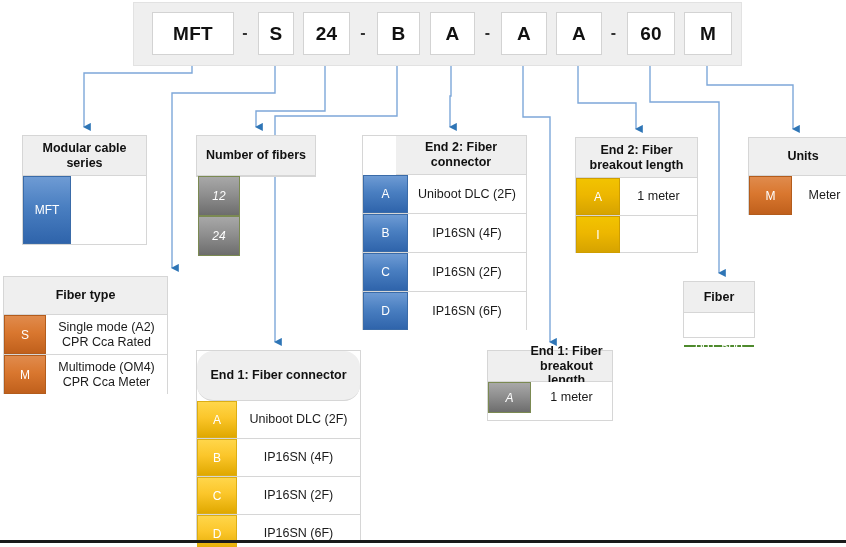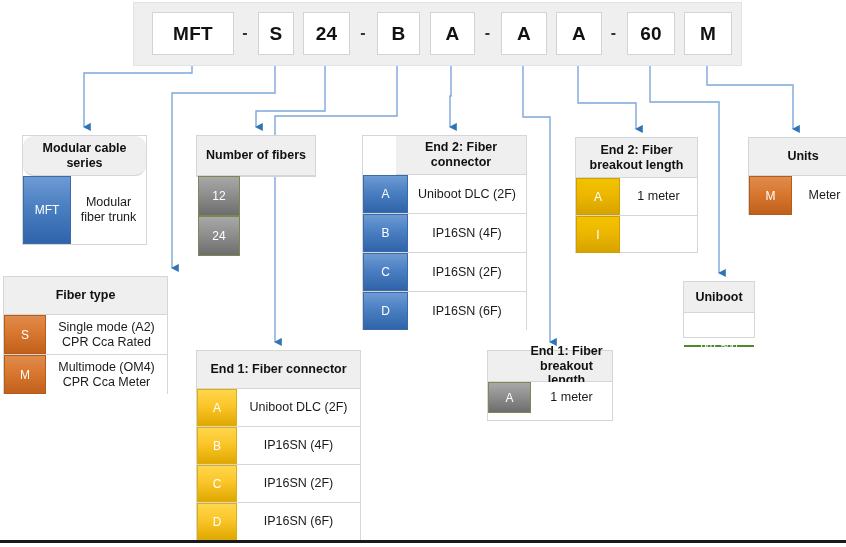--- a/index.html
+++ b/index.html
@@ -50,21 +50,21 @@
     flex:1 1 auto;display:flex;align-items:center;justify-content:center;
     text-align:center;font-size:12.5px;color:#1a1a1a;line-height:1.2;
     padding:3px 4px;box-sizing:border-box;background:#fff;
   }
 
   
   .sw-blue{background:linear-gradient(to bottom,#6e9bd4 0%,#4a7fc1 45%,#2f64ab 100%);border:1px solid #3a6ba8;}
   .sw-orange{background:linear-gradient(to bottom,#e08b4d 0%,#d9772f 45%,#c0601c 100%);border:1px solid #b35c1c;}
   .sw-gold{background:linear-gradient(to bottom,#f2c300 0%,#edb700 45%,#d6a300 100%);border:1px solid #cf9e00;}
   .sw-yellow{background:linear-gradient(to bottom,#ffd64a 0%,#fbc62a 45%,#e0a800 100%);border:1px solid #dcae13;}
-  .sw-gray{background:linear-gradient(to bottom,#a8a8a8 0%,#8f8f8f 45%,#6d6d6d 100%);border:1px solid #7b8a52;}
+  .sw-gray{background:linear-gradient(to bottom,#a8a8a8 0%,#8f8f8f 45%,#6d6d6d 100%);border:1px solid #7b8a52;font-style:italic;}
   .sw-green{background:linear-gradient(to bottom,#8cc063 0%,#6fae46 45%,#4e9130 100%);border:1px solid #4e8a2d;}
 
   .bottom-rule{position:absolute;left:0;top:540px;width:846px;height:3px;background:#1a1a1a;z-index:5;}
 </style>
 </head>
 <body>
 
 <div id="stage">
 
   <svg id="wires" viewBox="0 0 846 547">
@@ -106,24 +106,23 @@
       <div class="code-box" style="left: 430px; width: 43px;">A</div>
       <div class="dash" style="left: 477px; width: 21px;">-</div>
       <div class="code-box" style="left: 501px; width: 44px;">A</div>
       <div class="code-box" style="left: 556px; width: 44px;">A</div>
       <div class="dash" style="left: 603px; width: 21px;">-</div>
       <div class="code-box" style="left: 627px; width: 46px;">60</div>
       <div class="code-box" style="left: 684px; width: 46px;">M</div>
     </div>
 
   <div class="card" style="left:22px;top:135px;width:125px;height:110px;">
-    <div class="hdr" style="height:40px;border-radius:11px;">Modular cable series</div>
+    <div class="hdr" style="height:40px;">Modular cable series</div>
     <div class="row" style="height:68px;">
       <div class="code-cell sw-blue" style="width:48px;">MFT</div>
-      <div class="desc-cell">Modular fiber trunk</div>
     </div>
   </div>
 
   <div class="card" style="left:196px;top:135px;width:120px;height:42px;">
     <div class="hdr" style="height:40px;">Number of fibers</div>
   </div>
   <div class="code-cell sw-gray" style="position:absolute;z-index:3;left:198px;top:176px;width:42px;height:40px;">12</div>
   <div class="code-cell sw-gray" style="position:absolute;z-index:3;left:198px;top:216px;width:42px;height:40px;">24</div>
 
   <div class="card" style="left:3px;top:276px;width:165px;height:118px;">
@@ -171,28 +170,28 @@
 
   <div class="card" style="left:748px;top:137px;width:110px;height:78px;">
     <div class="hdr" style="height:38px;">Units</div>
     <div class="row" style="height:39px;">
       <div class="code-cell sw-orange" style="width:43px;">M</div>
       <div class="desc-cell">Meter</div>
     </div>
   </div>
 
   <div class="card" style="left:683px;top:281px;width:72px;height:57px;">
-    <div class="hdr" style="height:31px;">Uniboot</div>
+    <div class="hdr" style="height:31px;">Fiber</div>
     <div class="row" style="height:25px;">
-      <div class="code-cell sw-green" style="width:100%;font-size:10px;margin-top:32px;">001-500</div>
+      <div class="code-cell sw-green" style="width:100%;font-size:13px;margin-top:32px;">001-500</div>
     </div>
   </div>
 
   <div class="card" style="left:196px;top:350px;width:165px;height:190px;">
-    <div class="hdr" style="height:38px;">End 1: Fiber connector</div>
+    <div class="hdr" style="height:50px;border-radius:16px;">End 1: Fiber connector</div>
     <div class="row" style="height:38px;">
       <div class="code-cell sw-yellow" style="width:40px;">A</div>
       <div class="desc-cell">Uniboot DLC (2F)</div>
     </div>
     <div class="row" style="height:38px;">
       <div class="code-cell sw-yellow" style="width:40px;">B</div>
       <div class="desc-cell">IP16SN (4F)</div>
     </div>
     <div class="row" style="height:38px;">
       <div class="code-cell sw-yellow" style="width:40px;">C</div>

